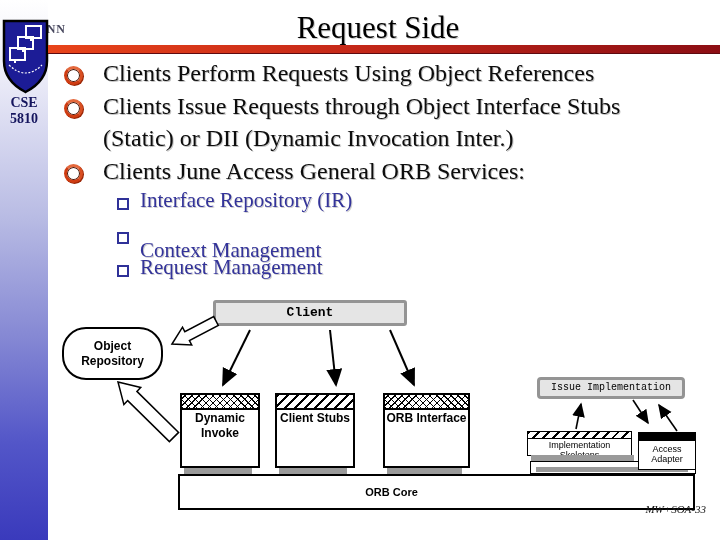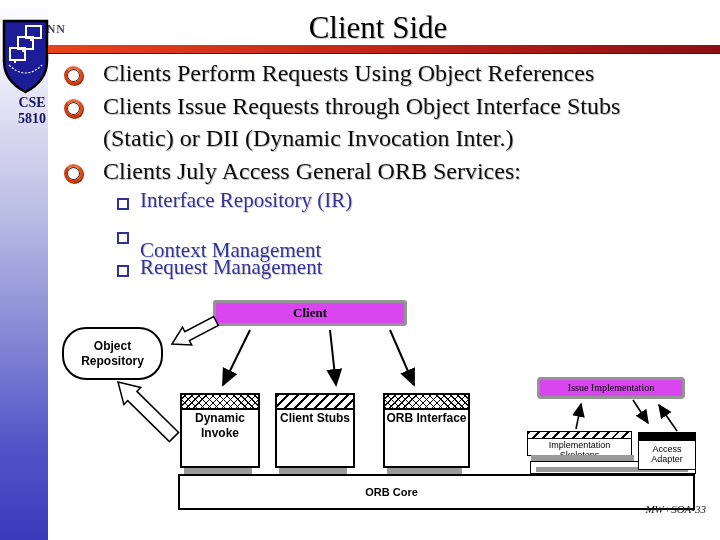--- a/index.html
+++ b/index.html
@@ -4,40 +4,40 @@
 <style>
   html,body{margin:0;padding:0;}
   body{width:720px;height:540px;position:relative;background:#ffffff;overflow:hidden;
        font-family:"Liberation Serif", serif;}
   
   .sidebar{position:absolute;left:0;top:0;width:48px;height:540px;
     background:linear-gradient(180deg,#ffffff 0%,#ececf8 14%,#b9bce4 40%,#8689d4 62%,#5356c8 82%,#3a3abc 100%);}
   .uconn-mark{position:absolute;left:3px;top:2px;display:flex;align-items:center;gap:3px;
     font-family:"Liberation Serif",serif;font-size:12px;letter-spacing:1px;color:#4a4a60;font-weight:bold;margin-top:20px;}
   .shield{position:absolute;left:2px;top:19px;}
-  .cse{position:absolute;left:8px;top:95px;width:48px;text-align:center;
+  .cse{position:absolute;left:0;top:95px;width:48px;text-align:center;
     font-family:"Liberation Serif",serif;font-weight:bold;font-size:14px;line-height:16px;color:#15155e;}
   
   .title{position:absolute;left:48px;top:10px;width:660px;text-align:center;
     font-size:31px;color:#000;text-shadow:1px 1px 0 #c9c9c9;}
   .redbar{position:absolute;left:48px;top:45px;width:672px;height:8px;
     background:linear-gradient(90deg,#e8441a 0%,#c52818 45%,#8c0e14 100%);
     border-bottom:1px solid #5e0a10;}
   
   .line{position:absolute;left:103px;width:612px;font-size:24px;color:#0d0d0d;
     line-height:1;text-shadow:1px 1px 0 #c4c4c4;white-space:nowrap;}
   .subline{position:absolute;left:140px;width:560px;font-size:21px;color:#333399;
     line-height:1;text-shadow:1px 1px 0 #cfcfcf;white-space:nowrap;}
   .bcircle{position:absolute;width:13px;height:13px;border-radius:50%;background:#fff;
     border:3px solid #cf3c12;border-top-color:#e4683c;border-right-color:#d94f22;
     box-shadow:1px 1px 0 #9a2606, 0 0 0 1px #3a1004 inset;}
   .bsquare{position:absolute;width:8px;height:8px;background:#fff;border:2.5px solid #2f3198;}
   
-  .gbox{position:absolute;background:#d946ef;border:3px solid #949494;border-radius:3px;
-    font-family:Liberation Serif, serif;font-weight:bold;text-align:center;color:#000;}
+  .gbox{position:absolute;background:#e5e5e5;border:3px solid #949494;border-radius:3px;
+    font-family:Liberation Mono, monospace;font-weight:bold;text-align:center;color:#000;}
   .box{position:absolute;background:#fff;border:2px solid #000;
     font-family:"Liberation Sans",sans-serif;text-align:center;color:#000;}
   .band{position:absolute;left:0;top:0;right:0;height:13px;border-bottom:2px solid #000;background:#fff;}
   .cross{background-image:
     repeating-linear-gradient(45deg,#000 0,#000 1px,transparent 1px,transparent 5px),
     repeating-linear-gradient(-45deg,#000 0,#000 1px,transparent 1px,transparent 5px);}
   .diag{background-image:
     repeating-linear-gradient(135deg,#000 0,#000 2px,transparent 2px,transparent 7px);}
   .bandblack{position:absolute;left:0;top:0;right:0;height:8px;background:#000;}
   .boxlabel{font-weight:bold;font-size:12px;line-height:15px;margin-top:16px;}
@@ -73,32 +73,32 @@
     </g>
     <path d="M7,46 Q23.5,62 40,46" stroke="#fff" stroke-width="1.2" fill="none" stroke-dasharray="2,1.6"></path>
   </svg>
 </div>
 
 <div class="cse">
   <div>CSE</div>
   <div>5810</div>
 </div>
 
-<div class="title">Client Side</div>
+<div class="title">Request Side</div>
 <div class="redbar"></div>
 
 <div class="bcircle" style="left:64px;top:66px;"></div>
 <div class="line" style="top:61px;">Clients Perform Requests Using Object References</div>
 
 <div class="bcircle" style="left:64px;top:99px;"></div>
 <div class="line" style="top:94px;">Clients Issue Requests through Object Interface Stubs</div>
 <div class="line" style="top:126px;">(Static) or DII (Dynamic Invocation Inter.)</div>
 
 <div class="bcircle" style="left:64px;top:164px;"></div>
-<div class="line" style="top:159px;">Clients July Access General ORB Services:</div>
+<div class="line" style="top:159px;">Clients June Access General ORB Services:</div>
 
 <div class="bsquare" style="left:117px;top:198px;"></div>
 <div class="subline" style="top:190px;">Interface Repository (IR)</div>
 <div class="bsquare" style="left:117px;top:232px;"></div>
 <div class="subline" style="top:240px;">Context Management</div>
 <div class="bsquare" style="left:117px;top:265px;"></div>
 <div class="subline" style="top:257px;">Request Management</div>
 
 <div class="gbox" style="left:213px;top:300px;width:188px;height:20px;font-size:13px;line-height:20px;">Client</div>
 

